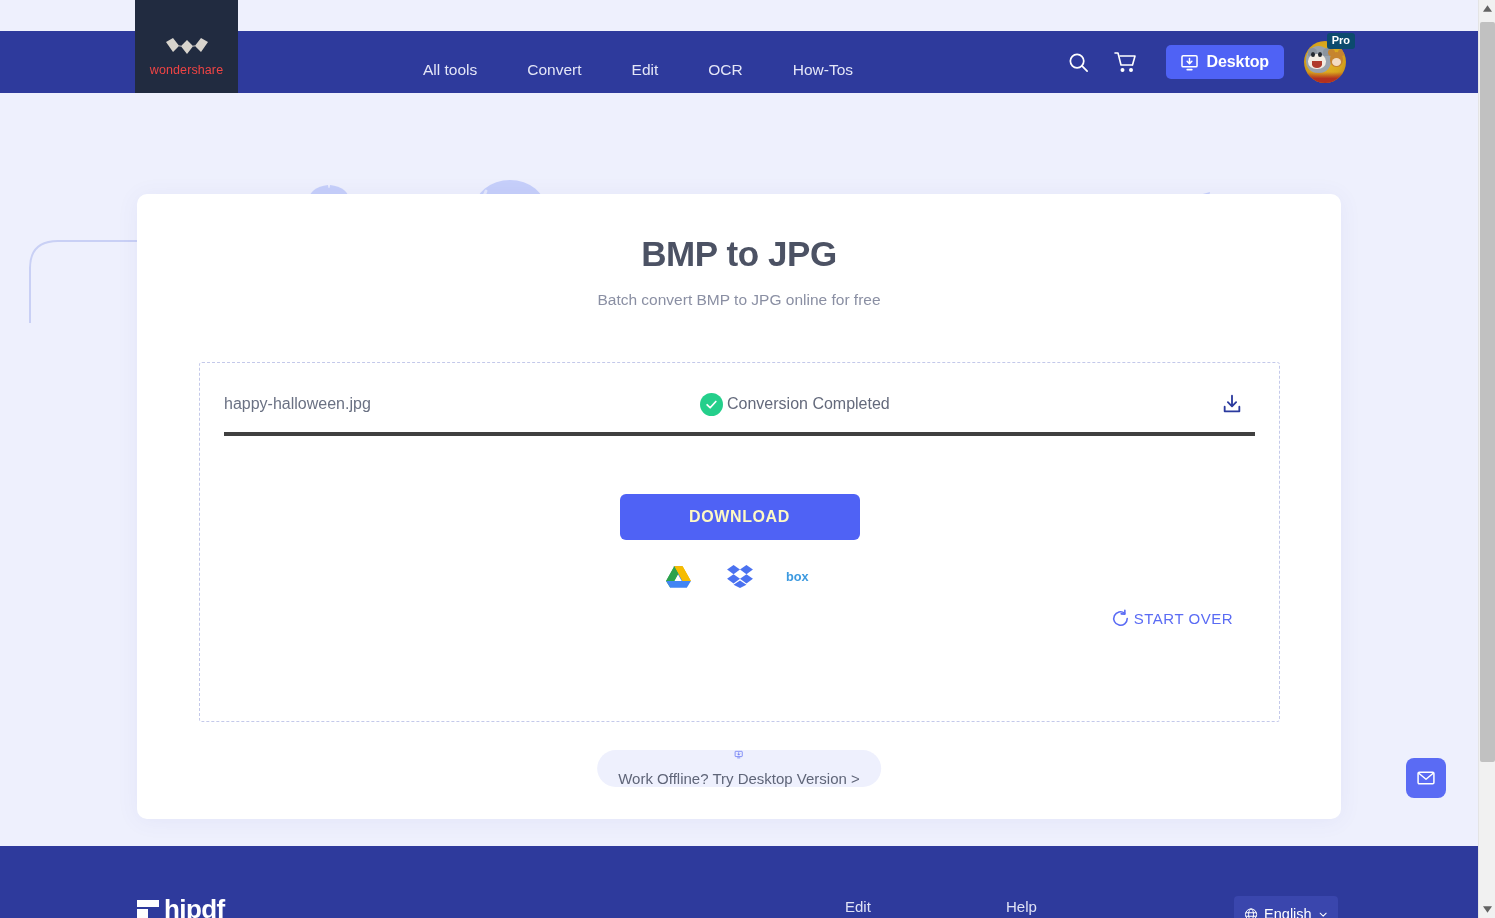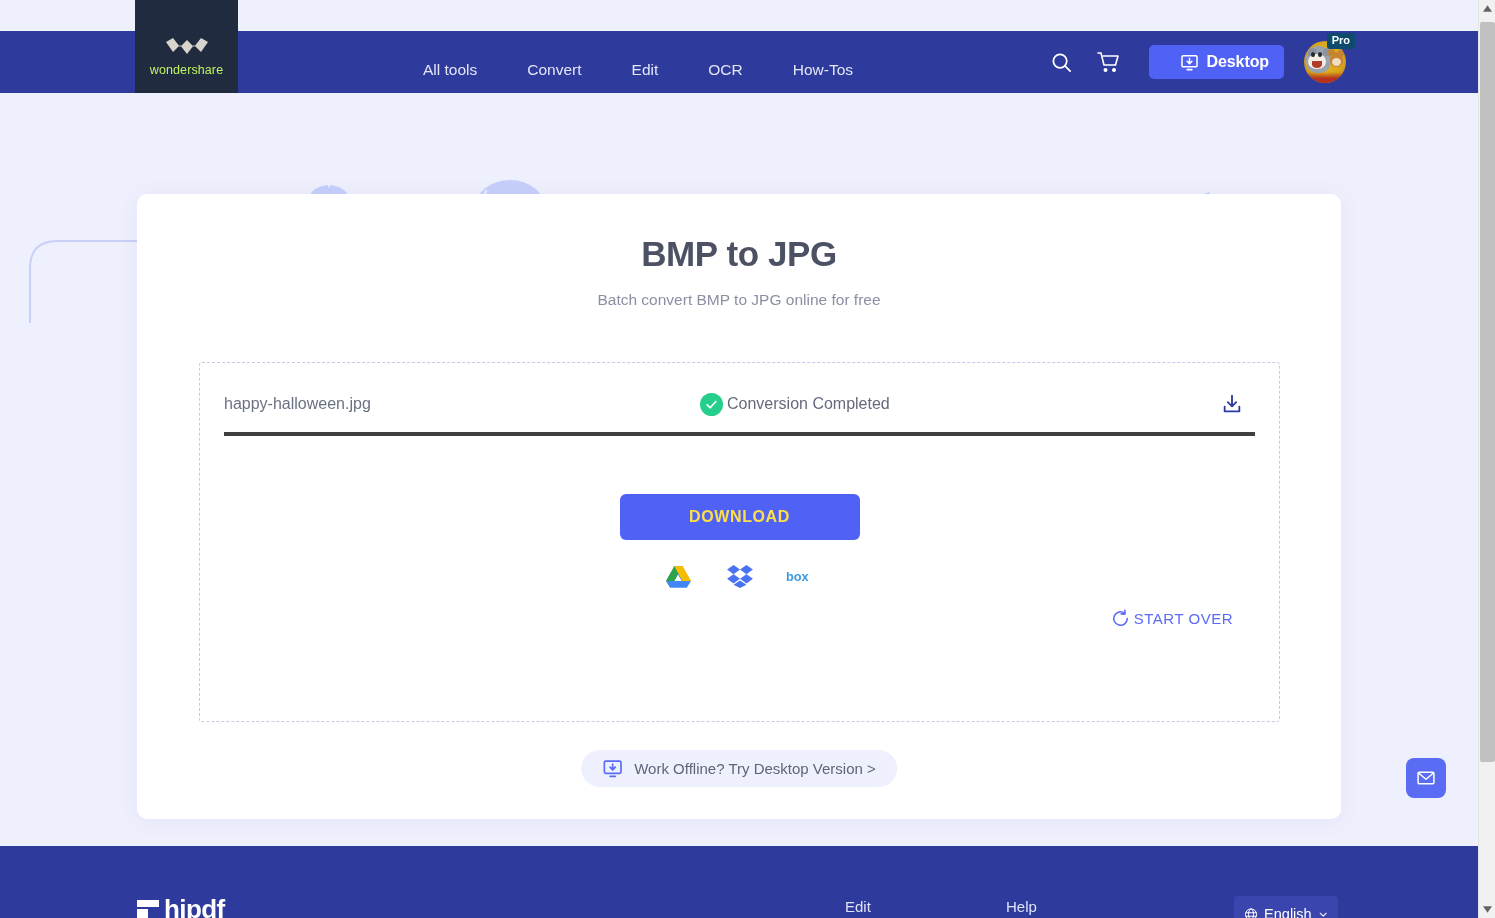--- a/index.html
+++ b/index.html
@@ -47,21 +47,21 @@
     background: #212b40;
     z-index: 6;
     display: flex;
     flex-direction: column;
     align-items: center;
     justify-content: center;
     padding-top: 22px;
   }
   .ws-mark { width: 46px; height: 20px; margin-bottom: 5px; }
   .ws-word {
-    color: #bef264;
+    color: #ef4444;
     font-size: 12.5px;
     letter-spacing: .1px;
   }
 
   .brand {
     position: absolute;
     left: 252px; top: 50%;
     transform: translateY(-50%);
     display: flex;
     align-items: center;
@@ -107,21 +107,21 @@
     cursor: pointer;
   }
   .desktop-btn {
     margin-left: 18px;
     height: 34px;
     background: #4f62f5;
     border-radius: 5px;
     display: flex;
     align-items: center;
     gap: 8px;
-    padding: 0 15px 0 31px;
+    padding: 0 15px 0 14px;
     cursor: pointer;
   }
   .desktop-btn span {
     color: #fff;
     font-size: 16px;
     font-weight: bold;
     letter-spacing: -.1px;
   }
   .avatar-wrap {
     margin-left: 20px;
@@ -302,21 +302,21 @@
 
   .dl-button {
     position: absolute;
     left: 50%; top: 131px;
     transform: translateX(-50%);
     width: 240px;
     height: 46px;
     background: #4f62f5;
     border: none;
     border-radius: 6px;
-    color: #fde047;
+    color: #fef9c3;
     font-family: "Liberation Sans", sans-serif;
     font-size: 16px;
     font-weight: bold;
     letter-spacing: .6px;
     cursor: pointer;
   }
   .cloud-row {
     position: absolute;
     left: 50%; top: 198px;
     transform: translateX(-50%);
@@ -349,20 +349,21 @@
     left: 50%; top: 556px;
     transform: translateX(-50%);
     display: flex;
     align-items: center;
     gap: 11px;
     height: 37px;
     padding: 0 21px;
     background: #eef0fd;
     border-radius: 19px;
     cursor: pointer;
+    flex-direction: column;
   }
   .offline-pill span {
     font-size: 15px;
     color: #5f6578;
   }
 
   
   .footer {
     position: absolute;
     left: 0; top: 846px;

